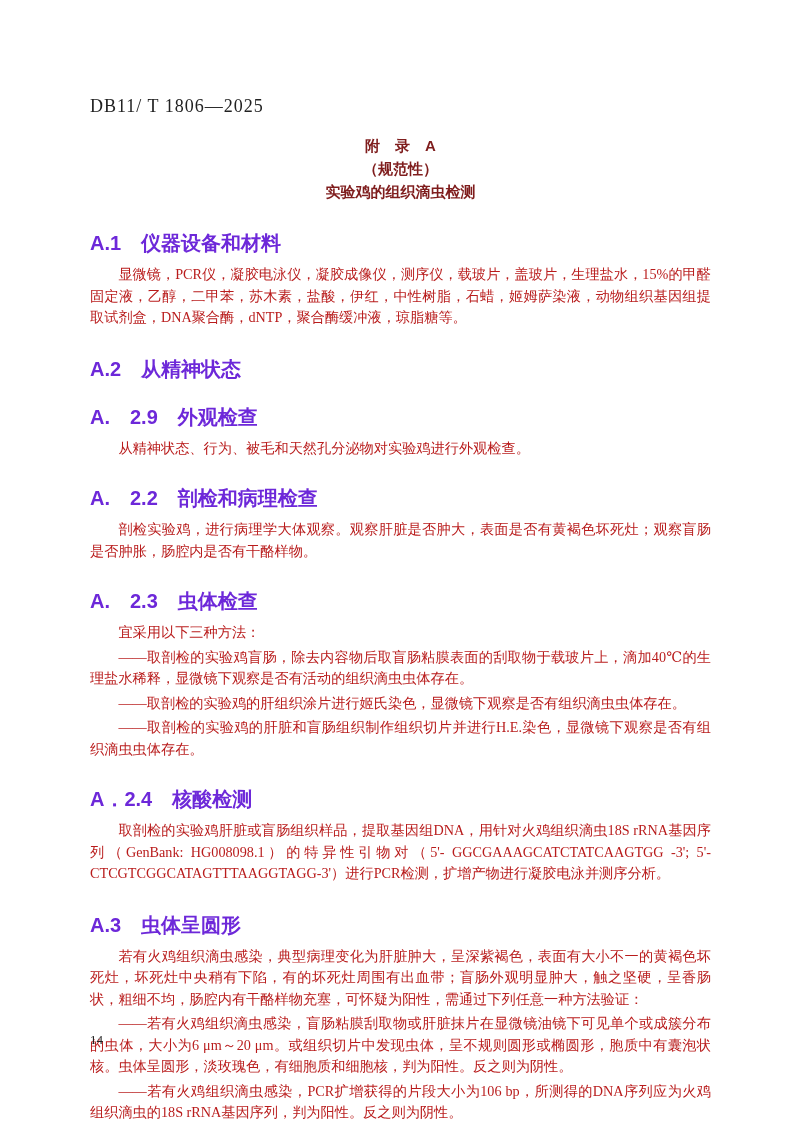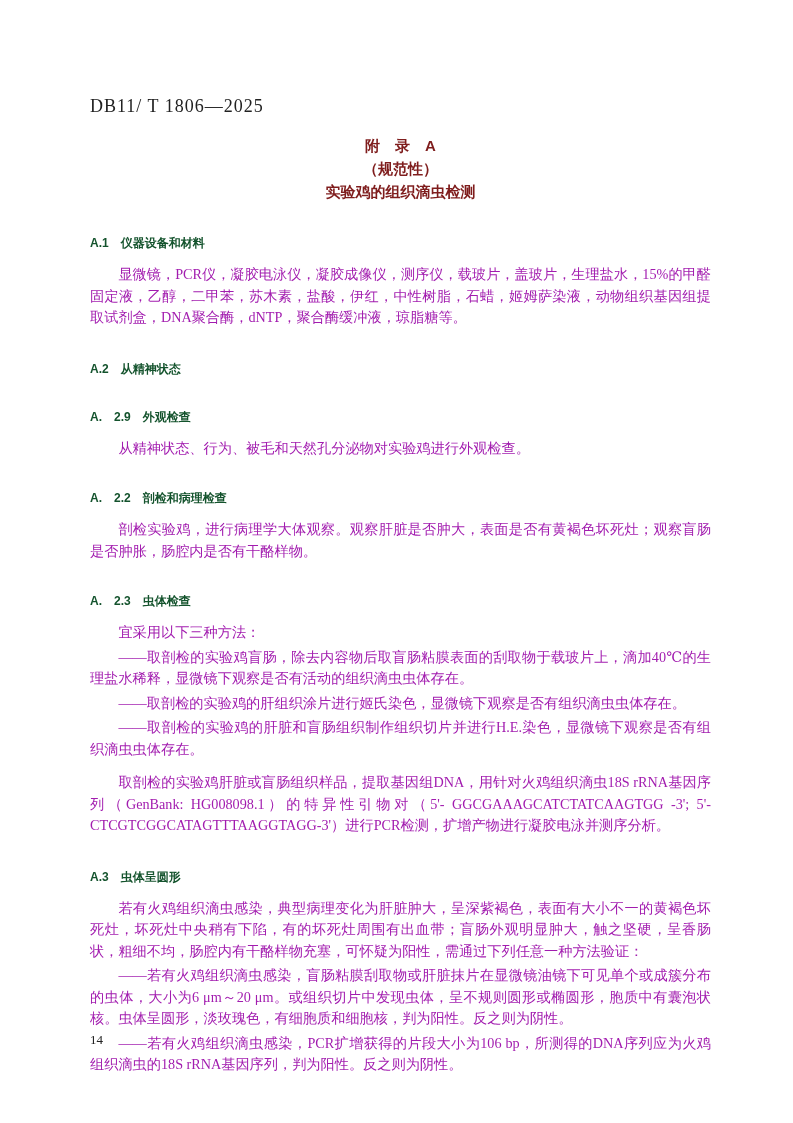--- a/index.html
+++ b/index.html
@@ -37,35 +37,35 @@
   }
   .doc-title .t-line {
     font-size: 15px;
     line-height: 23px;
     color: #7f1d1d;
   }
 
   .section-heading {
     font-family: "Liberation Sans", "DejaVu Sans", sans-serif;
     font-weight: bold;
-    font-size: 12px;
+    font-size: 20px;
     line-height: 18px;
-    color: #14532d;
+    color: #6d28d9;
     white-space: pre-wrap;
   }
 
   .h-top        { margin-top: 31px; }   
   .h-sub        { margin-top: 30px; }   
 
   .para {
     font-size: 14.2px;
     line-height: 21.5px;
     text-align: justify;
     text-indent: 2em;
-    color: #a21caf;
+    color: #b91c1c;
     margin-top: 10px;
   }
   .para.tight { margin-top: 3px; }
   .para.first-after-heading { margin-top: 12px; }
 
   .page-number {
     position: absolute;
     left: 90px;
     top: 1032px;
     font-size: 13px;
@@ -96,20 +96,21 @@
 
     <div class="section-heading h-sub">A.　2.2　剖检和病理检查</div>
     <p class="para first-after-heading">剖检实验鸡，进行病理学大体观察。观察肝脏是否肿大，表面是否有黄褐色坏死灶；观察盲肠是否肿胀，肠腔内是否有干酪样物。</p>
 
     <div class="section-heading h-sub">A.　2.3　虫体检查</div>
     <p class="para first-after-heading">宜采用以下三种方法：</p>
     <p class="para tight">——取剖检的实验鸡盲肠，除去内容物后取盲肠粘膜表面的刮取物于载玻片上，滴加40℃的生理盐水稀释，显微镜下观察是否有活动的组织滴虫虫体存在。</p>
     <p class="para tight">——取剖检的实验鸡的肝组织涂片进行姬氏染色，显微镜下观察是否有组织滴虫虫体存在。</p>
     <p class="para tight">——取剖检的实验鸡的肝脏和盲肠组织制作组织切片并进行H.E.染色，显微镜下观察是否有组织滴虫虫体存在。</p>
 
+    <div class="section-heading h-sub">A．2.4　核酸检测</div>
     <p class="para first-after-heading">取剖检的实验鸡肝脏或盲肠组织样品，提取基因组DNA，用针对火鸡组织滴虫18S rRNA基因序列（GenBank: HG008098.1）的特异性引物对（5'- GGCGAAAGCATCTATCAAGTGG -3'; 5'-CTCGTCGGCATAGTTTAAGGTAGG-3'）进行PCR检测，扩增产物进行凝胶电泳并测序分析。</p>
 
     <div class="section-heading h-top">A.3　虫体呈圆形</div>
     <p class="para first-after-heading">若有火鸡组织滴虫感染，典型病理变化为肝脏肿大，呈深紫褐色，表面有大小不一的黄褐色坏死灶，坏死灶中央稍有下陷，有的坏死灶周围有出血带；盲肠外观明显肿大，触之坚硬，呈香肠状，粗细不均，肠腔内有干酪样物充塞，可怀疑为阳性，需通过下列任意一种方法验证：</p>
     <p class="para tight">——若有火鸡组织滴虫感染，盲肠粘膜刮取物或肝脏抹片在显微镜油镜下可见单个或成簇分布的虫体，大小为6 μm～20 μm。或组织切片中发现虫体，呈不规则圆形或椭圆形，胞质中有囊泡状核。虫体呈圆形，淡玫瑰色，有细胞质和细胞核，判为阳性。反之则为阴性。</p>
     <p class="para tight">——若有火鸡组织滴虫感染，PCR扩增获得的片段大小为106 bp，所测得的DNA序列应为火鸡组织滴虫的18S rRNA基因序列，判为阳性。反之则为阴性。</p>
 
   </div>
 
   <div class="page-number">14</div>

